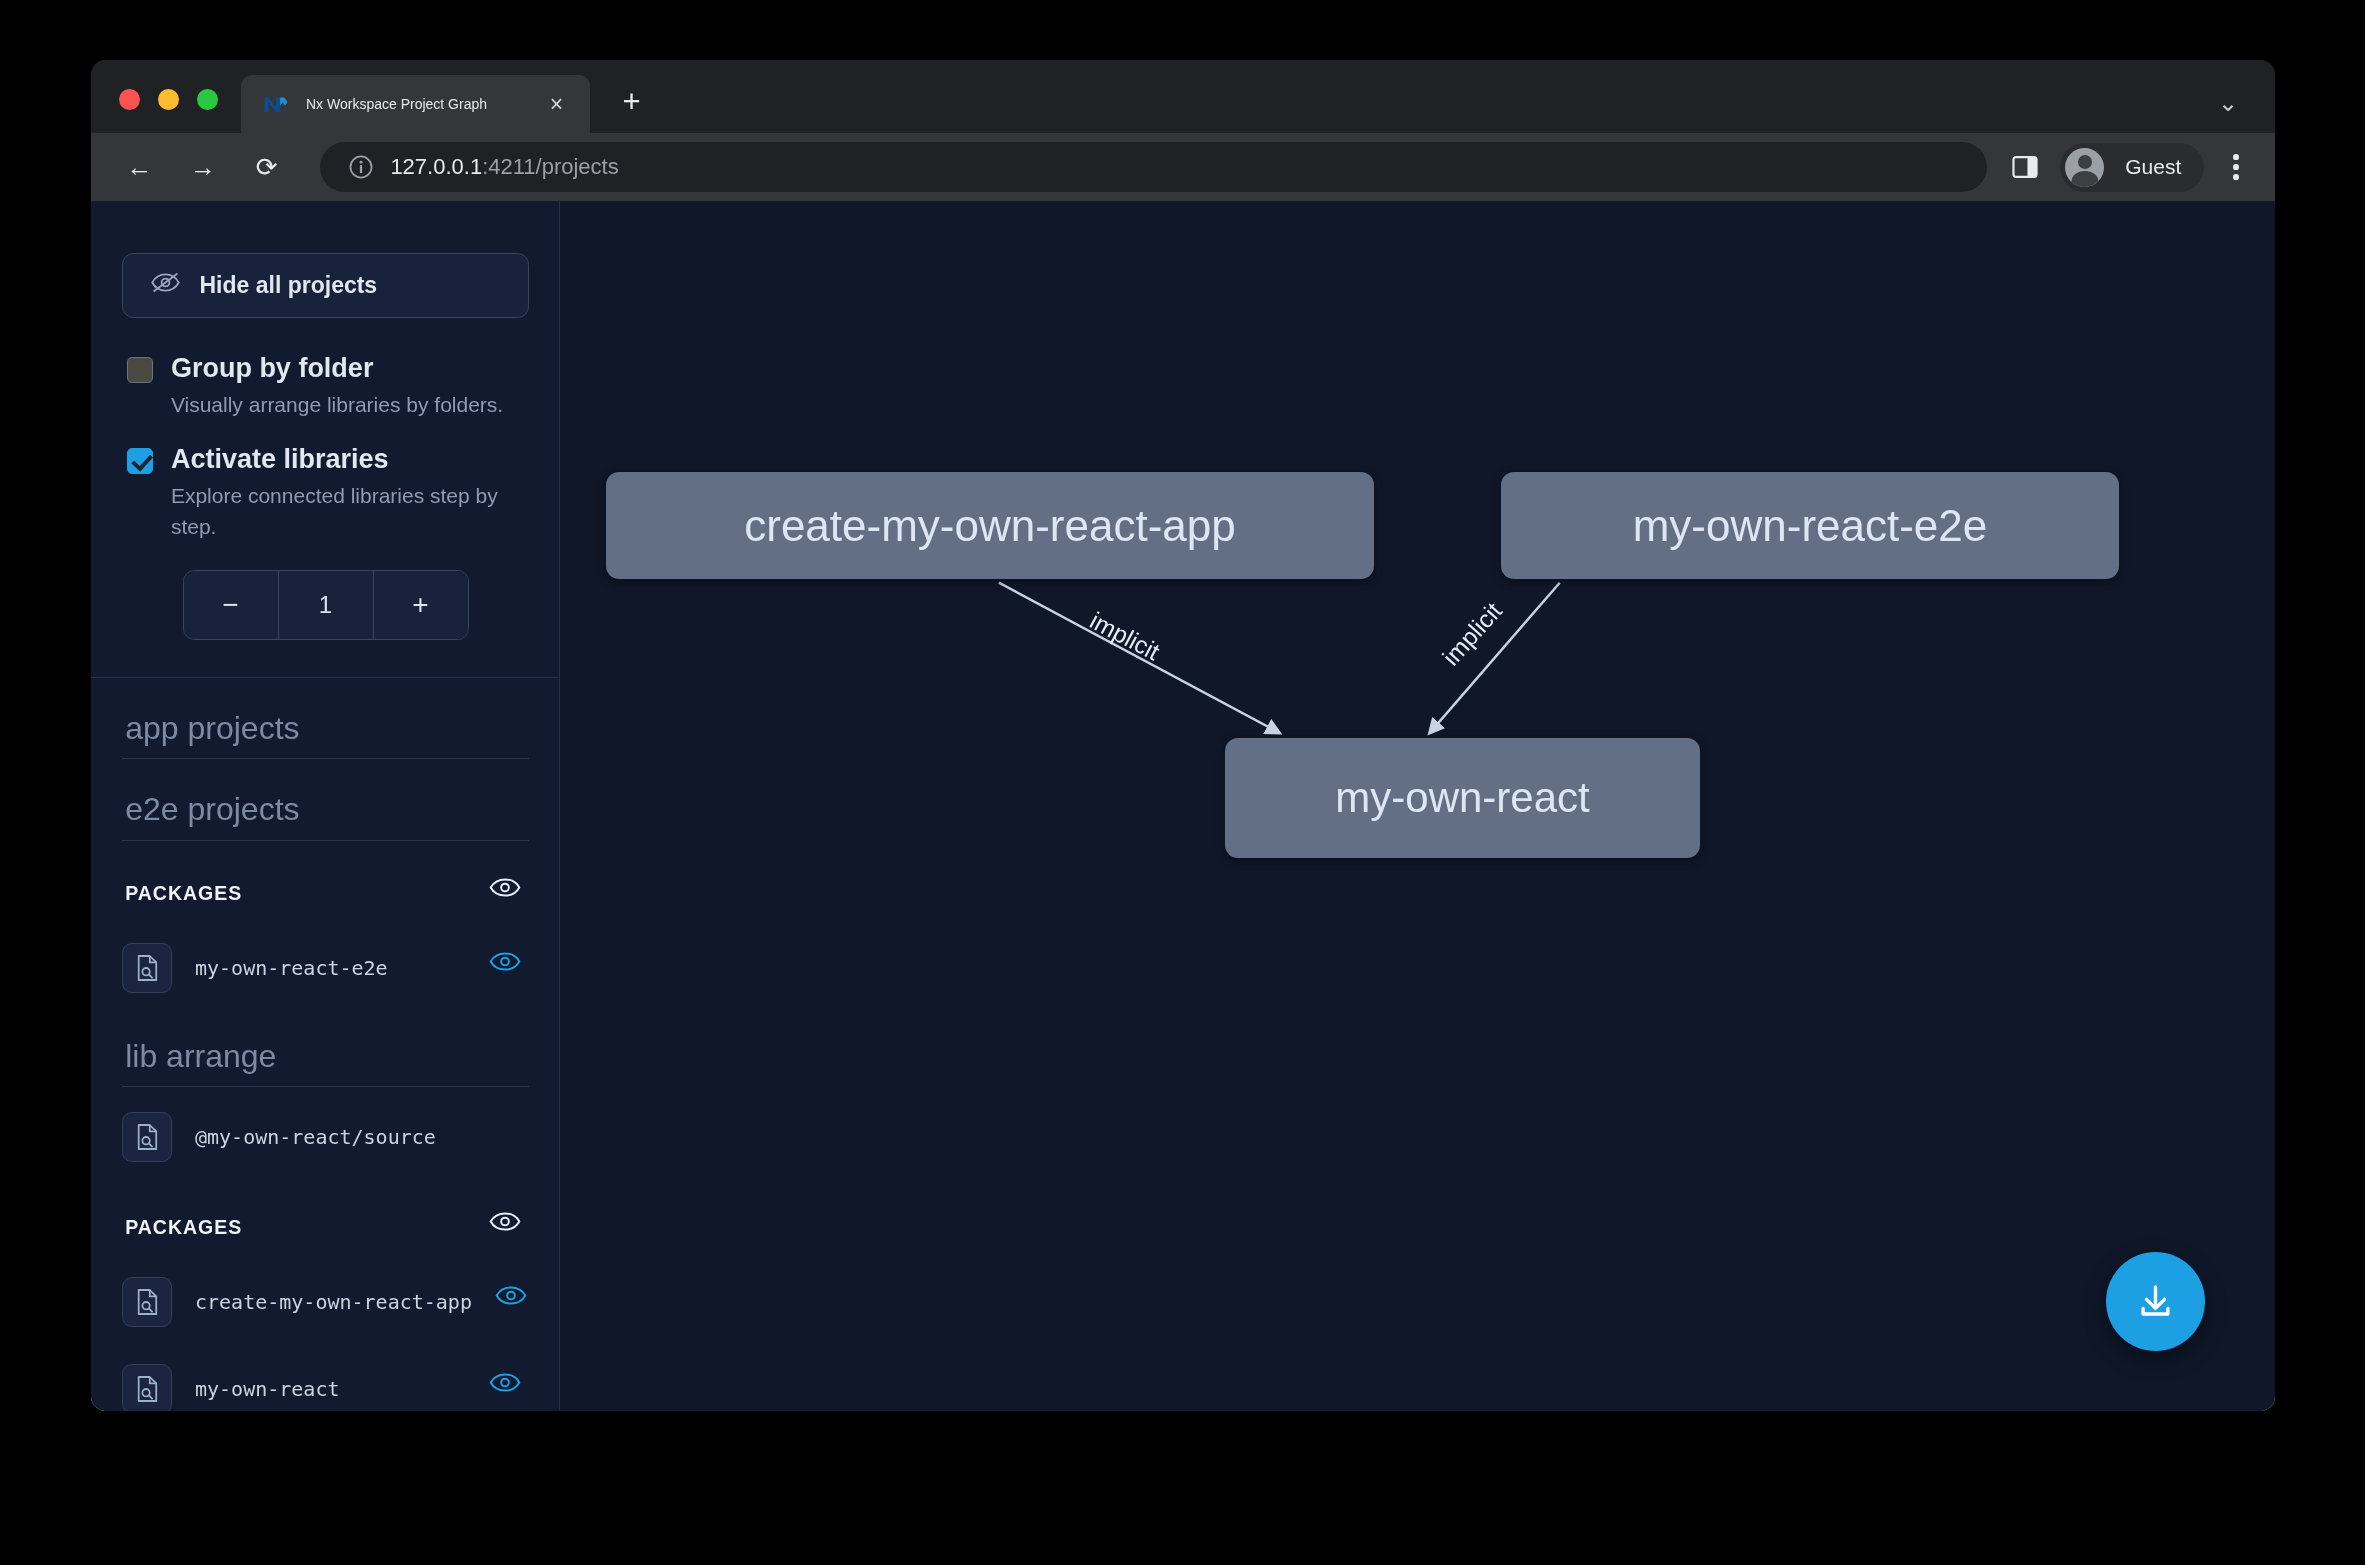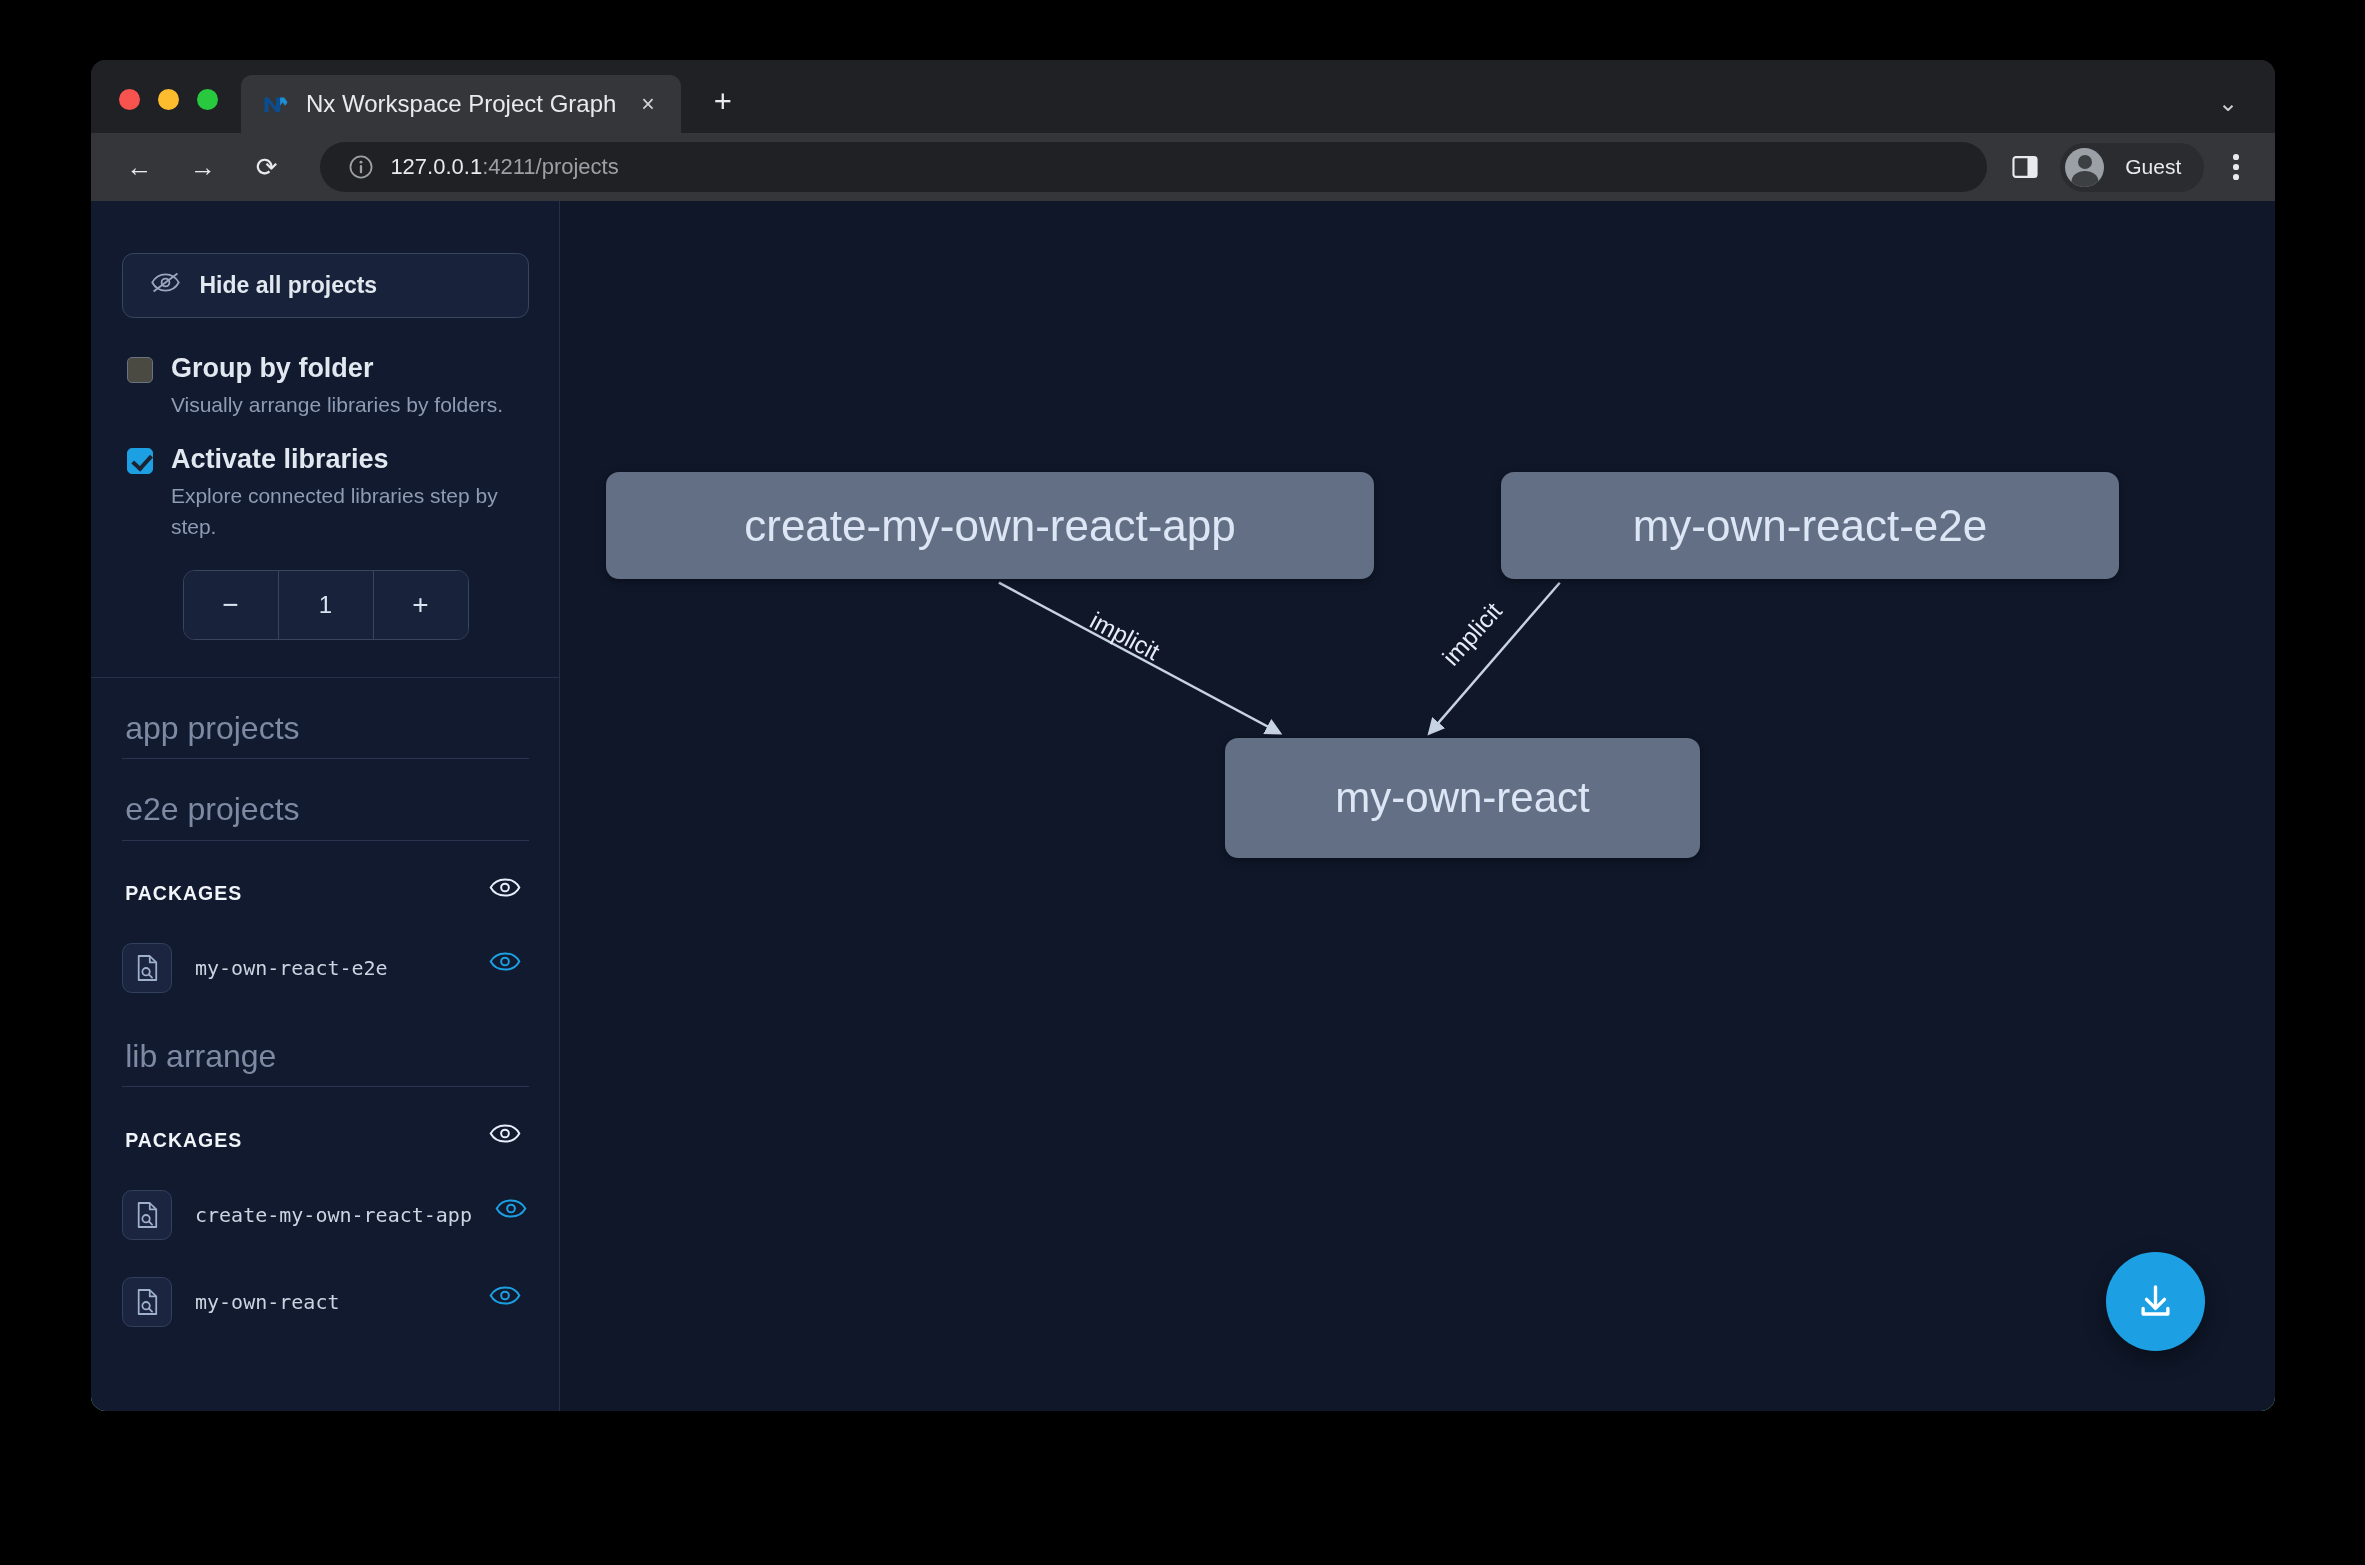--- a/index.html
+++ b/index.html
@@ -33,21 +33,21 @@
 
   .tab {
     position: relative;
     display: flex; align-items: center; gap: 16px;
     height: 58px; padding: 0 18px 0 21px;
     background: #35363a; border-radius: 11.4px 11.4px 0 0;
     min-width: 349px;
   }
   .tab-favicon { width: 28px; height: 28px; position: relative; flex: 0 0 auto; }
   .tab-title {
-    color: #e8eaed; font-size: 24px; white-space: nowrap;
+    color: #e8eaed; font-size: 14px; white-space: nowrap;
     flex: 1 1 auto;
   }
   .tab-close {
     width: 31px; height: 31px; border-radius: 50%;
     display: flex; align-items: center; justify-content: center;
     color: #cfd2d6; font-size: 23px; line-height: 1;
   }
   .newtab {
     width: 41px; height: 41px; margin: 0 0 11.4px 21px;
     display: flex; align-items: center; justify-content: center;
@@ -304,20 +304,32 @@
     <line x1="15" y1="22" x2="18.5" y2="25.5" stroke="#9fb0cc" stroke-width="1.9" stroke-linecap="round"></line>
   </svg>
                 </span>
                 <span class="proj-name">my-own-react-e2e</span>
                 <span class="eye-slot"><svg viewBox="0 0 34 22" width="32" height="21">
     <path d="M1.8 11C5 5.2 10.6 2.4 17 2.4S29 5.2 32.2 11C29 16.8 23.4 19.6 17 19.6S5 16.8 1.8 11z" fill="none" stroke="#1ca0e3" stroke-width="2.1"></path>
     <circle cx="17" cy="11" r="4.1" fill="none" stroke="#1ca0e3" stroke-width="2.1"></circle>
   </svg></span>
               </div>
               <div class="sec-head">lib arrange</div>
+              <div class="proj-row">
+                <span class="doc-icon">
+  <svg viewBox="0 0 26 30" width="24" height="28">
+    <path d="M4 2h12l7 7v19H4z" fill="none" stroke="#9fb0cc" stroke-width="1.9" stroke-linejoin="round"></path>
+    <path d="M16 2v7h7" fill="none" stroke="#9fb0cc" stroke-width="1.9" stroke-linejoin="round"></path>
+    <circle cx="12" cy="19" r="4" fill="none" stroke="#9fb0cc" stroke-width="1.9"></circle>
+    <line x1="15" y1="22" x2="18.5" y2="25.5" stroke="#9fb0cc" stroke-width="1.9" stroke-linecap="round"></line>
+  </svg>
+                </span>
+                <span class="proj-name">@my-own-react/source</span>
+                <span class="eye-slot"></span>
+              </div>
               <div class="pkg-head">
                 <span class="pkg-label">PACKAGES</span>
       <span class="eye-slot"><svg viewBox="0 0 34 22" width="32" height="21">
     <path d="M1.8 11C5 5.2 10.6 2.4 17 2.4S29 5.2 32.2 11C29 16.8 23.4 19.6 17 19.6S5 16.8 1.8 11z" fill="none" stroke="#e8eefb" stroke-width="2.1"></path>
     <circle cx="17" cy="11" r="4.1" fill="none" stroke="#e8eefb" stroke-width="2.1"></circle>
   </svg></span>
               </div>
               <div class="proj-row">
                 <span class="doc-icon">
   <svg viewBox="0 0 26 30" width="24" height="28">

